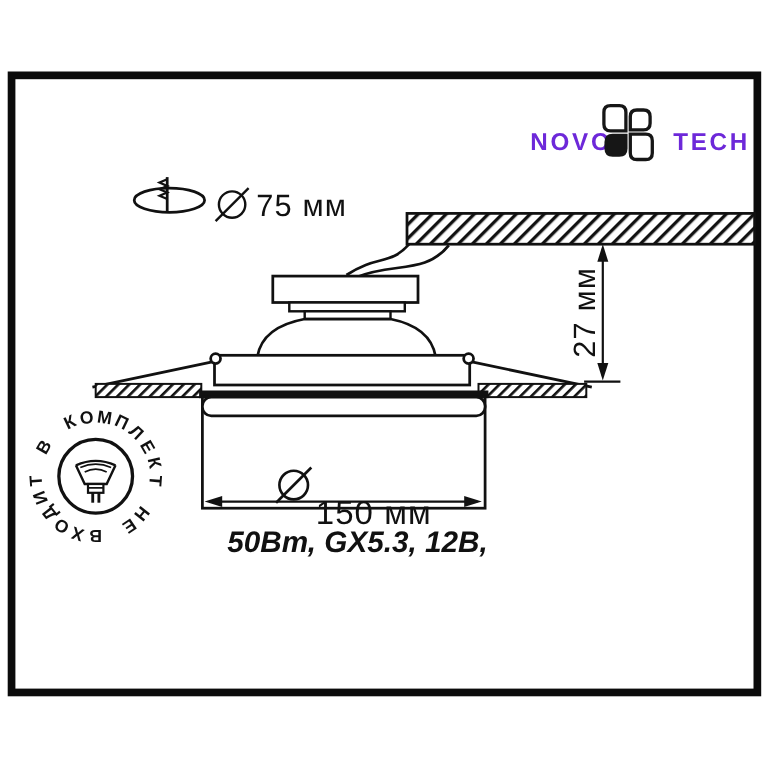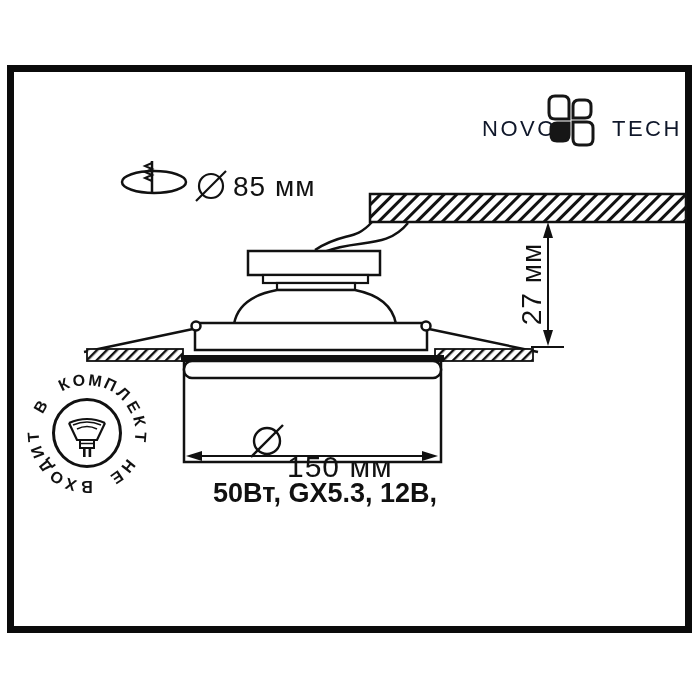--- a/index.html
+++ b/index.html
@@ -16,26 +16,26 @@
   .label{position:absolute;color:#111;white-space:nowrap;}
   .dim-label{font-size:28px;letter-spacing:1px;}
   .label-150{left:287px;top:426px;font-size:30px;margin-top:24px;}
   .label-75{left:233px;top:171px;}
   .label-27{
     left:470px;top:270px;width:120px;height:28px;text-align:center;
     transform:rotate(-90deg);transform-origin:center;
   }
   .spec{
     position:absolute;left:25px;top:477px;width:600px;text-align:center;
-    font-size:27px;line-height:33px;font-weight:bold;
+    font-size:27px;line-height:33px;font-weight:bold;font-style:italic;
   }
   .logo{position:absolute;left:480px;top:90px;width:200px;height:62px;}
   .logo .wordpart{
-    position:absolute;top:26px;font-size:22px;font-weight:normal;
-    letter-spacing:2.5px;color:#0f172a;
+    position:absolute;top:26px;font-size:22px;font-weight:bold;
+    letter-spacing:2.5px;color:#6d28d9;
   }
   .logo .left-part{left:2px;}
   .logo .right-part{left:132px;}
   .logo svg{position:absolute;left:0;top:0;}
   .badge{position:absolute;left:20px;top:366px;width:134px;height:134px;}
   .badge .ring{
     position:absolute;left:32px;top:32px;width:70px;height:70px;
     border:3px solid #111;border-radius:50%;box-sizing:border-box;background:#fff;
   }
   .badge .chr{
@@ -134,21 +134,21 @@
     <g stroke="#161616" stroke-width="3" fill="none">
       <path d="M 569 119 L 555 119 Q 549 119 549 113 L 549 102 Q 549 96 555 96 L 563 96 Q 569 96 569 102 Z"></path>
       <path d="M 573 118 L 573 106 Q 573 100 579 100 L 585 100 Q 591 100 591 106 L 591 112 Q 591 118 585 118 Z"></path>
       <path d="M 569 123 L 569 135 Q 569 141 563 141 L 557 141 Q 551 141 551 135 L 551 129 Q 551 123 557 123 Z" fill="#161616"></path>
       <path d="M 573 122 L 587 122 Q 593 122 593 128 L 593 139 Q 593 145 587 145 L 579 145 Q 573 145 573 139 Z"></path>
     </g>
   </svg>
   <span class="wordpart right-part">TECH</span>
 </div>
 
-<div class="label dim-label label-75">85 мм</div>
+<div class="label dim-label label-75">75 мм</div>
 <div class="label label-150 dim-label">150 мм</div>
 <div class="label dim-label label-27">27 мм</div>
 
 <div class="badge">
   <div class="ring"></div>
   <svg class="lamp" width="40" height="46" viewBox="0 0 40 46">
     <path d="M 2 10 Q 20 2 38 10" fill="none" stroke="#111" stroke-width="2.2"></path>
     <path d="M 2 10 L 10 27 L 30 27 L 38 10" fill="none" stroke="#111" stroke-width="2.2"></path>
     <path d="M 6 12 Q 20 6 34 12" fill="none" stroke="#111" stroke-width="1.5"></path>
     <path d="M 10 16 Q 20 11 30 16" fill="none" stroke="#111" stroke-width="1.5"></path>

